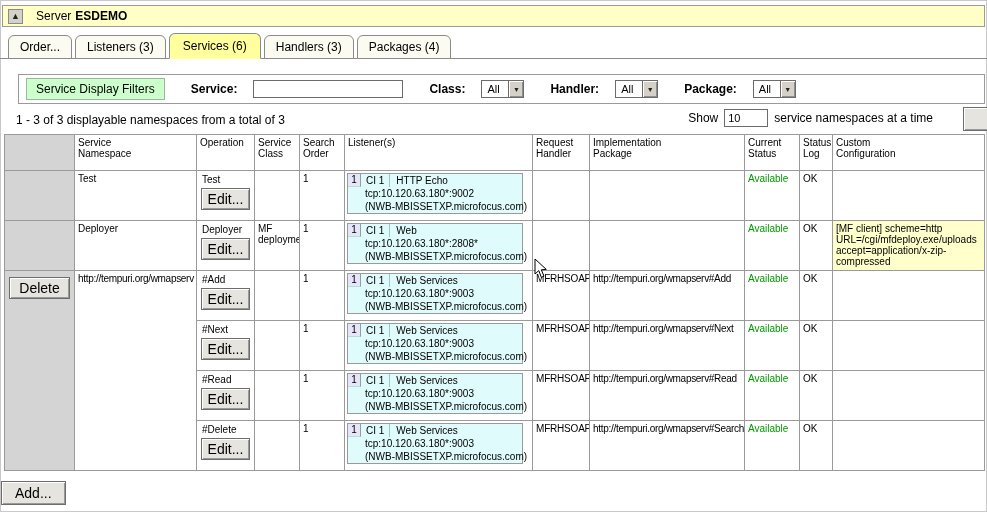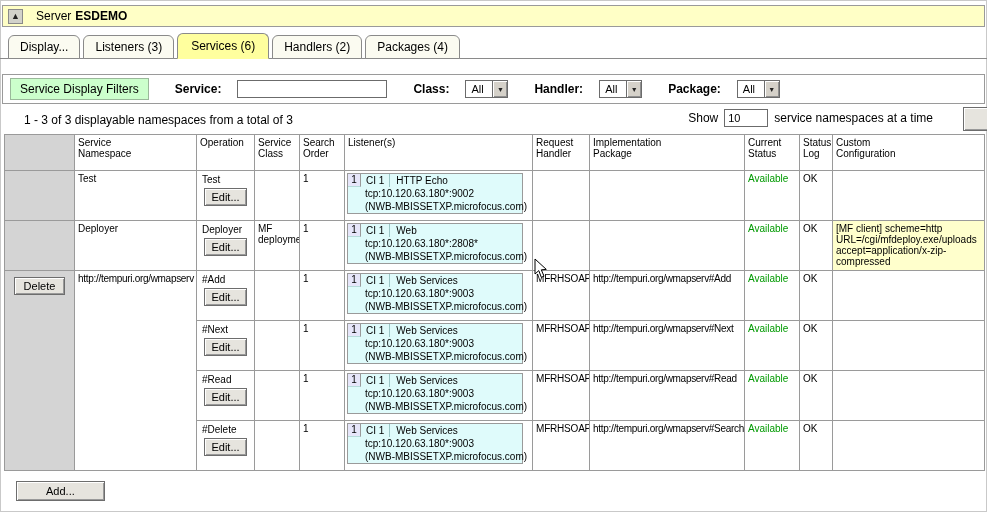--- a/index.html
+++ b/index.html
@@ -16,45 +16,45 @@
   .titletext b{margin-left:4px;}
 
   
   .tabs{position:absolute;top:32px;left:0;right:0;height:27px;border-bottom:1px solid #8a8a8a;
         display:flex;align-items:flex-end;padding-left:8px;gap:3px;}
   .tab{margin-bottom:-1px;border:1px solid #8a8a8a;border-radius:6px 6px 0 0;background:#fbfbf1;
        font-size:12px;padding:4px 11px;cursor:default;white-space:nowrap;}
   .tab.active{background:#ffff9e;border-bottom-color:#ffff9e;padding:5px 13px;margin-top:19px;}
 
   
-  .filterbar{position:absolute;top:74px;left:2px;right:2px;height:30px;border:1px solid #9a9a9a;
+  .filterbar{position:absolute;top:74px;left:18px;right:2px;height:30px;border:1px solid #9a9a9a;
              display:flex;align-items:center;gap:26px;padding:0 7px;}
   .filter-title{background:#ccffcc;border:1px solid #9ab89a;font-size:12px;padding:3px 9px;white-space:nowrap;}
   .fgroup{display:flex;align-items:center;gap:16px;}
   .flabel{font-size:12px;font-weight:bold;white-space:nowrap;}
   .textinput{height:18px;border:1px solid #6b6b6b;font-size:11px;padding:0 3px;font-family:inherit;background:#fff;}
   .svc-input{width:150px;}
   .select{display:inline-flex;align-items:stretch;border:1px solid #6b6b6b;background:#fff;height:18px;cursor:default;}
   .select .val{font-size:11px;padding:2px 5px;min-width:26px;}
   .select .arrow{width:15px;background:#d5d1c9;border-left:1px solid #6b6b6b;color:#222;
       box-shadow:inset 1px 1px 0 #fff, inset -1px -1px 0 #8f8f8f;
       font-size:7px;display:flex;align-items:center;justify-content:center;}
 
   
-  .pageinfo{position:absolute;top:113px;left:24px;font-size:12px;}
+  .pageinfo{position:absolute;top:113px;left:16px;font-size:12px;}
   .showctl{position:absolute;top:109px;right:54px;display:flex;align-items:center;gap:6px;font-size:12px;}
   .show-input{width:44px;}
   .partial-btn{position:absolute;top:107px;right:-5px;width:29px;height:24px;}
 
   
   .btn{background:#e6e4de;border:1px solid #6d6d6d;box-shadow:inset 1px 1px 0 #fff, inset -1px -1px 0 #999;
-       font-family:inherit;font-size:11px;color:#000;padding:2px 8px;cursor:default;}
+       font-family:inherit;font-size:14px;color:#000;padding:2px 8px;cursor:default;}
   .edit{display:block;margin:3px auto 0;padding:2px 6px;}
   .delete-btn{display:block;margin:4px auto 10px;padding:2px 9px;}
-  .add-btn{position:absolute;top:481px;left:16px;padding:3px 29px;}
+  .add-btn{position:absolute;top:481px;left:1px;padding:3px 13px;}
 
   
   .grid{position:absolute;top:134px;left:4px;border-collapse:collapse;table-layout:fixed;
         width:980px;font-size:10px;}
   .grid th,.grid td{border:1px solid #9a9a9a;vertical-align:top;text-align:left;padding:2px 3px;
         font-weight:normal;overflow:hidden;}
   .grid th{white-space:pre-line;background:#fff;height:36px;}
   th.gray,td.gray{background:#d4d4d4;}
   tr.r1{height:50px;} tr.r2{height:50px;} tr.r3,tr.r4,tr.r5,tr.r6{height:50px;}
   .avail{color:#009900;}
@@ -82,24 +82,24 @@
 <div class="page">
 
   <div class="titlebar">
     <span class="collapse">▲</span>
     <span class="titletext">
       <span>Server</span><b>ESDEMO</b>
     </span>
   </div>
 
   <div class="tabs">
-    <div class="tab">Display...</div>
+    <div class="tab">Order...</div>
     <div class="tab">Listeners (3)</div>
     <div class="tab active">Services (6)</div>
-    <div class="tab">Handlers (2)</div>
+    <div class="tab">Handlers (3)</div>
     <div class="tab">Packages (4)</div>
   </div>
 
   <div class="filterbar">
     <span class="filter-title">Service Display Filters</span>
     <span class="fgroup">
       <span class="flabel">Service:</span>
       <input class="textinput svc-input" value="" style="">
     </span>
     <span class="fgroup">

